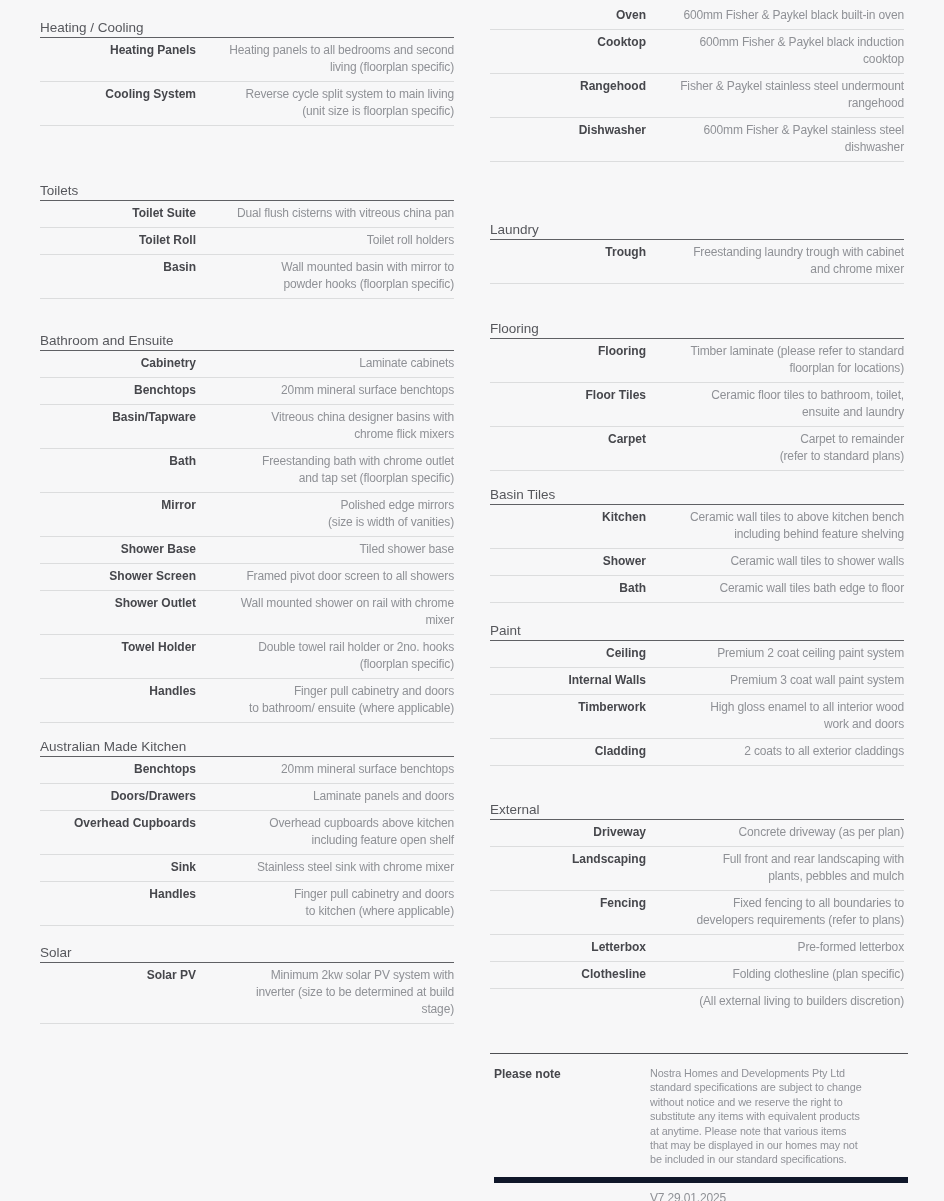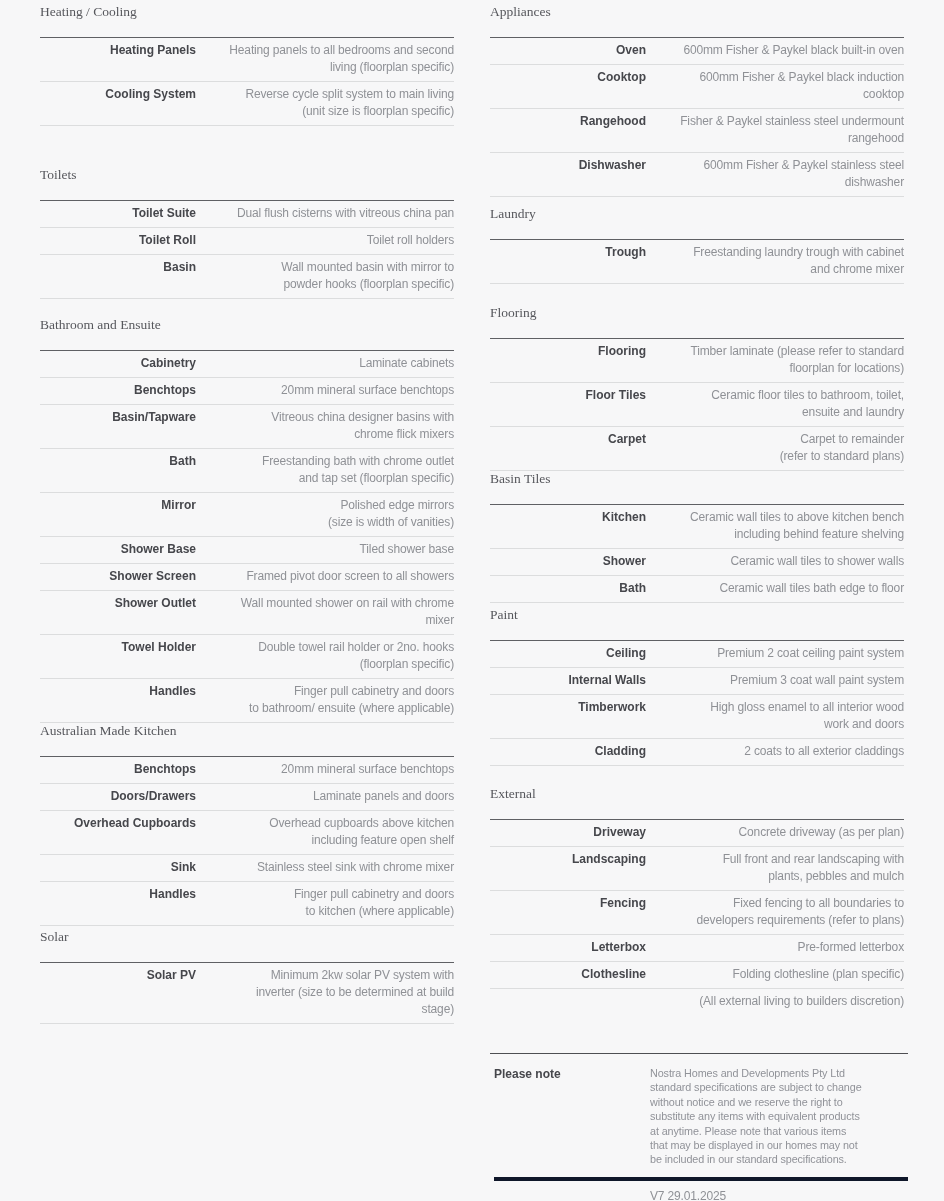--- a/index.html
+++ b/index.html
@@ -8,25 +8,26 @@
     background:#f7f7f8;
     font-family:"Liberation Sans", sans-serif;
     position:relative;
     overflow:hidden;
   }
   .col{position:absolute;top:0;width:414px;height:1201px;}
   #col-left{left:40px;}
   #col-right{left:490px;}
   .section{position:absolute;left:0;width:100%;}
   .section-title{
-    font-family:Liberation Serif, serif;
+    font-family:Liberation Sans, sans-serif;
     font-size:13.5px;line-height:18px;
     color:#56575c;
-    padding-bottom:16px;
+    padding-bottom:0;
     border-bottom:1.5px solid #5f6064;
+    margin-top:16px;
   }
   .row{
     display:grid;grid-template-columns:156px 1fr;
     padding:4px 0 5px;
     border-bottom:1px solid #dcddde;
     text-align:right;
   }
   .row.no-border{border-bottom:none;}
   .label{
     font-weight:600;font-size:12px;line-height:17px;
@@ -52,21 +53,21 @@
   .sec-right-5{top:785px}
   .sec-right-6{top:1053px}
   
   .note-section{
     border-top:1.5px solid #4e4f53;
     padding-left:4px;
   }
   .note-row{
     display:grid;grid-template-columns:156px 1fr;
     padding:12px 0 10px;
-    border-bottom:4px solid #0f172a;
+    border-bottom:6px solid #0f172a;
   }
   .note-text{
     font-size:10.8px;line-height:14.4px;
     color:#909298;
     white-space:pre-line;
     letter-spacing:-0.1px;
   }
   .version-row{
     display:grid;grid-template-columns:156px 1fr;
     padding:7px 0;
@@ -184,21 +185,20 @@
       <div class="row">
         <div class="label">Solar PV</div>
         <div class="desc">Minimum 2kw solar PV system with
 inverter (size to be determined at build
 stage)</div>
       </div>
     </div>
   </div>
 <div class="col" id="col-right">
     <div class="section sec-right-0">
-      <div class="section-title">Appliances</div>
       <div class="row">
         <div class="label">Oven</div>
         <div class="desc">600mm Fisher &amp; Paykel black built-in oven</div>
       </div>
       <div class="row">
         <div class="label">Cooktop</div>
         <div class="desc">600mm Fisher &amp; Paykel black induction
 cooktop</div>
       </div>
       <div class="row">

